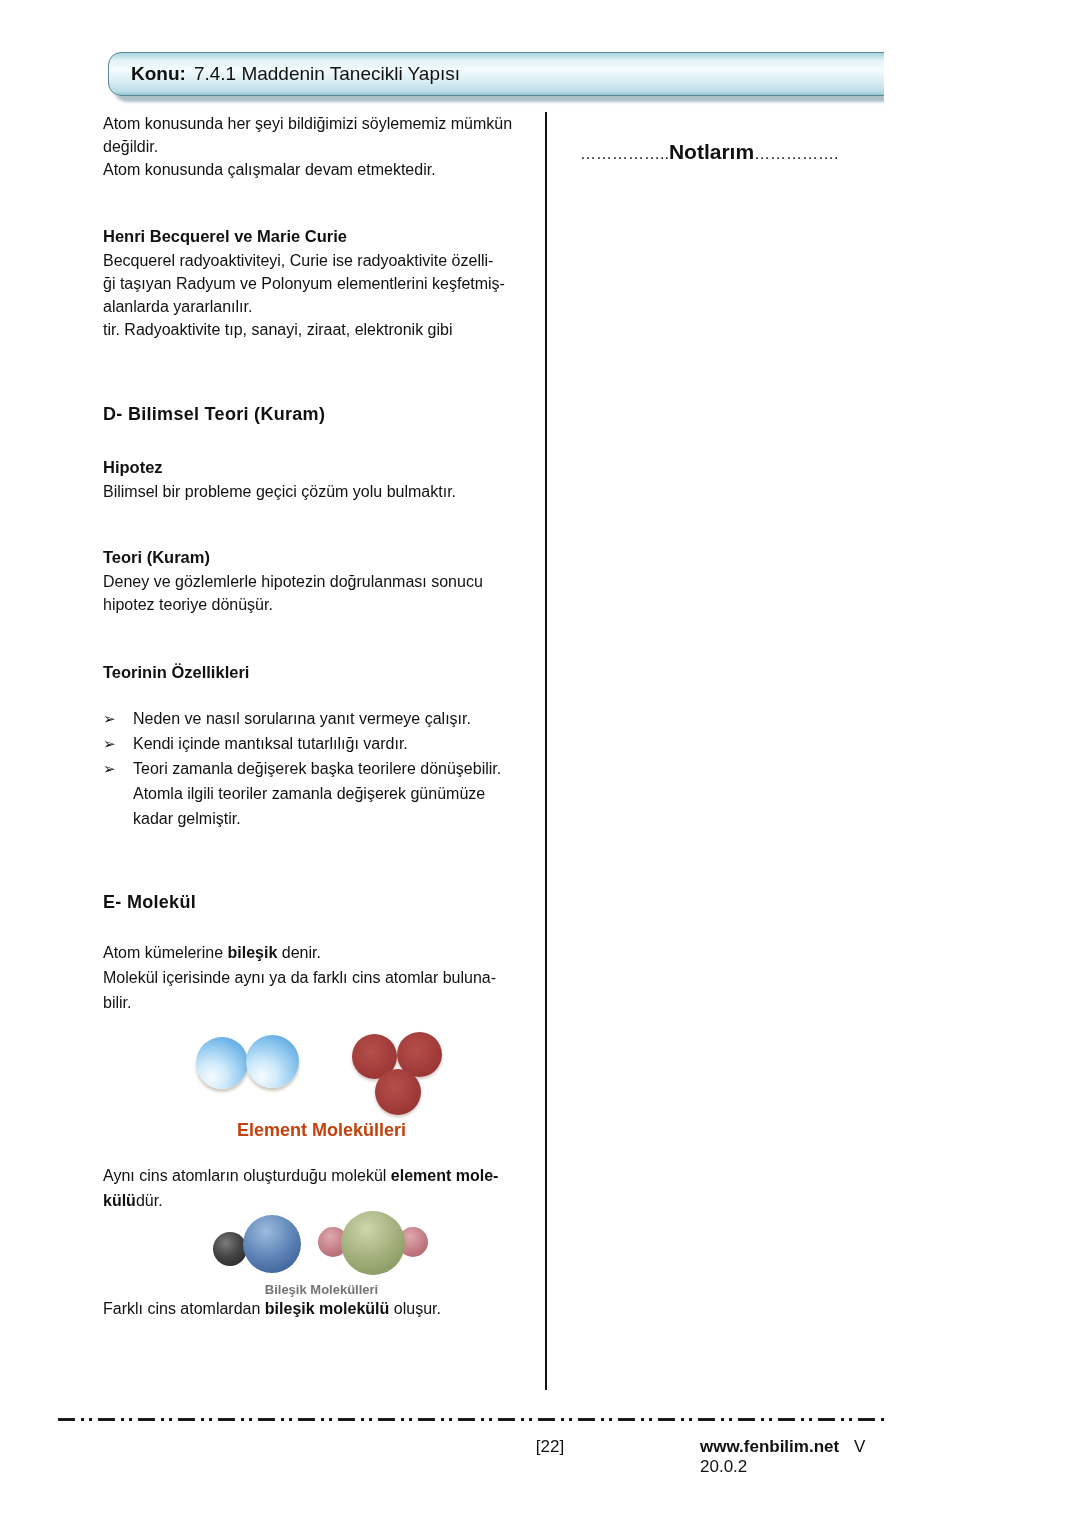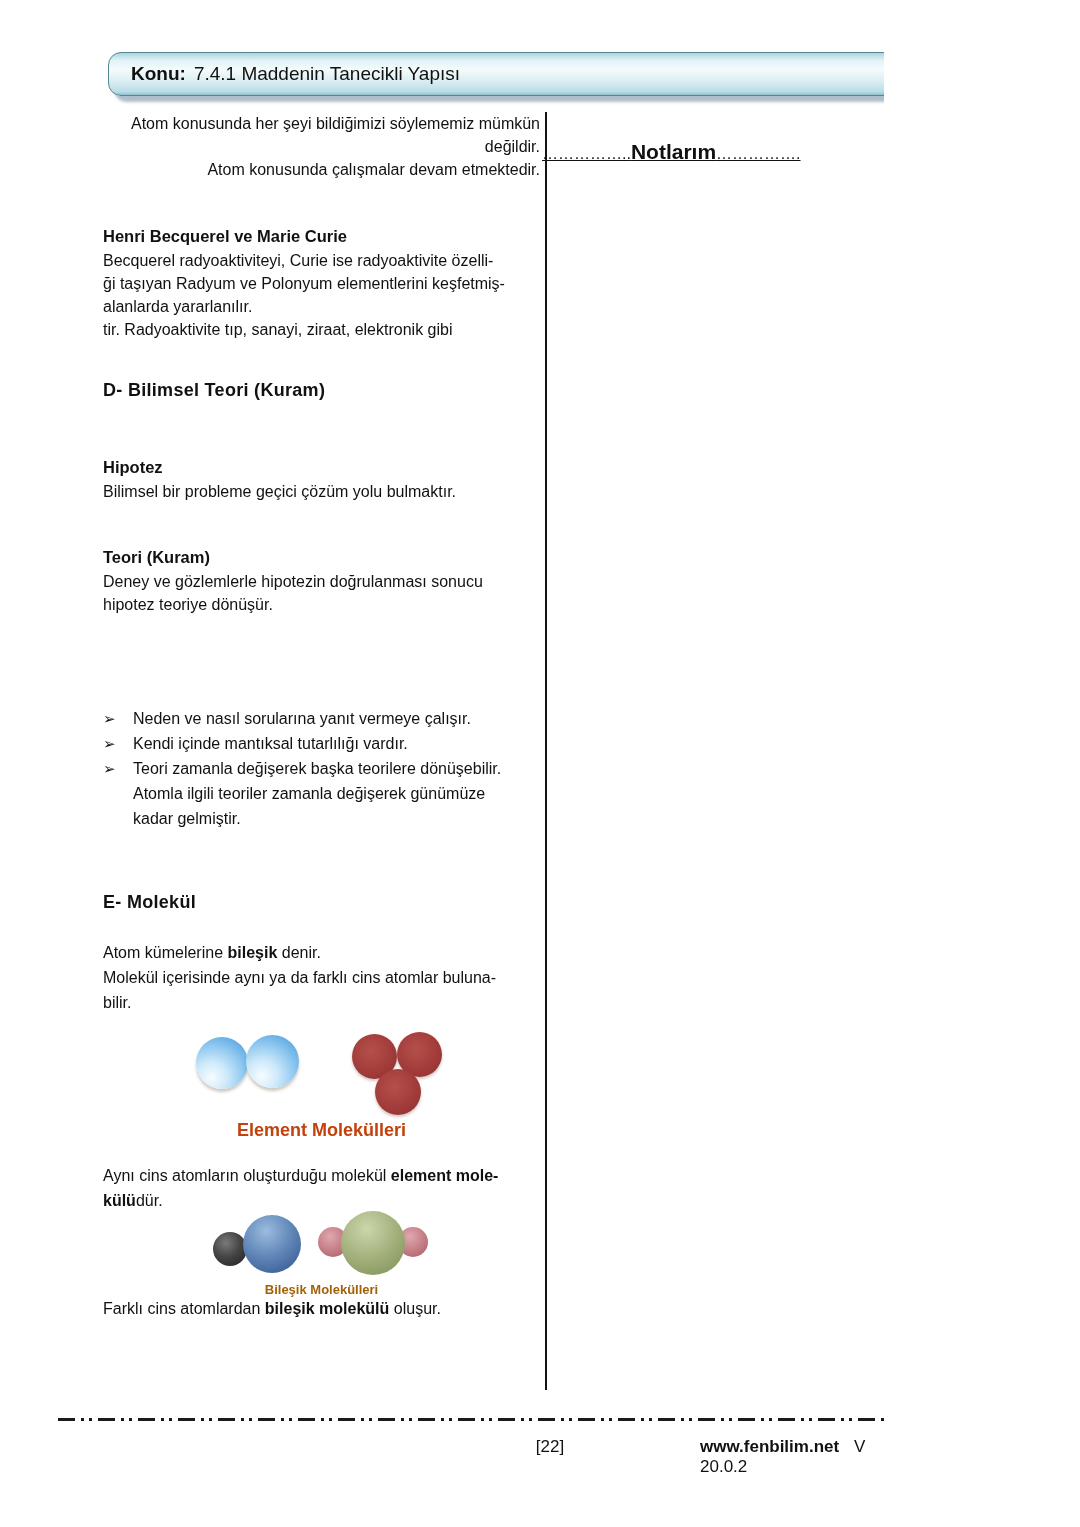--- a/index.html
+++ b/index.html
@@ -23,22 +23,22 @@
     font-size:19px;
   }
   .topic-bar b{margin-right:8px;}
   
   .left-col{position:absolute;left:103px;top:0;width:437px;height:1410px;}
   .block{position:absolute;left:0;width:437px;font-size:16px;line-height:23px;}
   .h-sub{font-weight:bold;font-size:16.5px;}
   .h-sec{font-weight:bold;font-size:18px;letter-spacing:0.3px;}
   .divider{position:absolute;left:545px;top:112px;width:2px;height:1278px;background:#141414;}
   .notes-line{
-    position:absolute;left:542px;top:140px;width:460px;
-    font-size:16px;white-space:nowrap;text-decoration:underline;
+    position:absolute;left:580px;top:140px;width:460px;
+    font-size:16px;white-space:nowrap;
   }
   .notes-line .notes-title{font-weight:bold;font-size:21px;}
   
   .bullet{display:flex;line-height:25px;}
   .bullet .marker{width:30px;flex:0 0 30px;font-size:15px;}
   .bullet .b-lines{flex:1;}
   
   .fig{position:absolute;}
   .atom{position:absolute;border-radius:50%;}
   .atom-blue{
@@ -48,21 +48,21 @@
   .atom-red{
     background:radial-gradient(circle at 42% 38%, #b4504c 0%, #a23c3a 55%, #8c2f2e 100%);
     box-shadow:0 2px 3px rgba(120,90,80,0.35);
   }
   .atom-dark{background:radial-gradient(circle at 38% 32%, #7a7a7a 0%, #454545 45%, #1f1f1f 100%);}
   .atom-steel{background:radial-gradient(circle at 40% 28%, #9cbcde 0%, #6289ba 45%, #41659c 80%, #35517e 100%);}
   .atom-rose{background:radial-gradient(circle at 40% 32%, #dfa8ae 0%, #c57f87 50%, #a85b64 100%);}
   .atom-green{background:radial-gradient(circle at 40% 28%, #ccd6ab 0%, #a3b07c 50%, #879862 85%, #76884f 100%);}
   .fig-caption{position:absolute;left:0;width:437px;text-align:center;font-weight:bold;}
   .caption-lg{font-size:18px;color:#c2410c;}
-  .caption-sm{font-size:13px;color:#a16207;}
+  .caption-sm{font-size:13px;color:#737373;}
   
   .footer-line{
     position:absolute;left:58px;top:1418px;width:964px;height:3px;
     background:repeating-linear-gradient(90deg,
       #1a1a1a 0px,#1a1a1a 17px,
       transparent 17px,transparent 23px,
       #1a1a1a 23px,#1a1a1a 26px,
       transparent 26px,transparent 31px,
       #1a1a1a 31px,#1a1a1a 34px,
       transparent 34px,transparent 40px);
@@ -83,47 +83,48 @@
   </div>
 
   <div class="divider"></div>
 
   <div class="notes-line">
     <span>……………..</span><span class="notes-title">Notlarım</span><span>…………….</span>
   </div>
 
   <div class="left-col">
 
-    <div class="block" style="top:112px;text-align:right;">
+    <div class="block" style="top:112px;">
         <div>Atom konusunda her şeyi bildiğimizi söylememiz mümkün</div>
         <div>değildir.</div>
         <div>Atom konusunda çalışmalar devam etmektedir.</div>
       </div>
 
     <div class="block h-sub" style="top:225px;">Henri Becquerel ve Marie Curie</div>
     <div class="block" style="top:249px;">
         <div>Becquerel radyoaktiviteyi, Curie ise radyoaktivite özelli-</div>
         <div>ği taşıyan Radyum ve Polonyum elementlerini keşfetmiş-</div>
         <div>alanlarda yararlanılır.</div>
         <div>tir. Radyoaktivite tıp, sanayi, ziraat, elektronik gibi</div>
       </div>
 
-    <div class="block h-sec" style="top:379px;">D- Bilimsel Teori (Kuram)</div>
+    <div class="block h-sec" style="top:403px;">D- Bilimsel Teori (Kuram)</div>
 
     <div class="block h-sub" style="top:456px;">Hipotez</div>
     <div class="block" style="top:480px;">
         <div>Bilimsel bir probleme geçici çözüm yolu bulmaktır.</div>
       </div>
 
     <div class="block h-sub" style="top:546px;">Teori (Kuram)</div>
     <div class="block" style="top:570px;">
         <div>Deney ve gözlemlerle hipotezin doğrulanması sonucu</div>
         <div>hipotez teoriye dönüşür.</div>
       </div>
 
+    <div class="block h-sub" style="top:661px;">Teorinin Özellikleri</div>
 
     <div class="block" style="top:706px;">
       <div class="bullet">
         <span class="marker">➢</span>
         <span class="b-lines">
             <div>Neden ve nasıl sorularına yanıt vermeye çalışır.</div>
           </span>
       </div>
       <div class="bullet">
         <span class="marker">➢</span>

